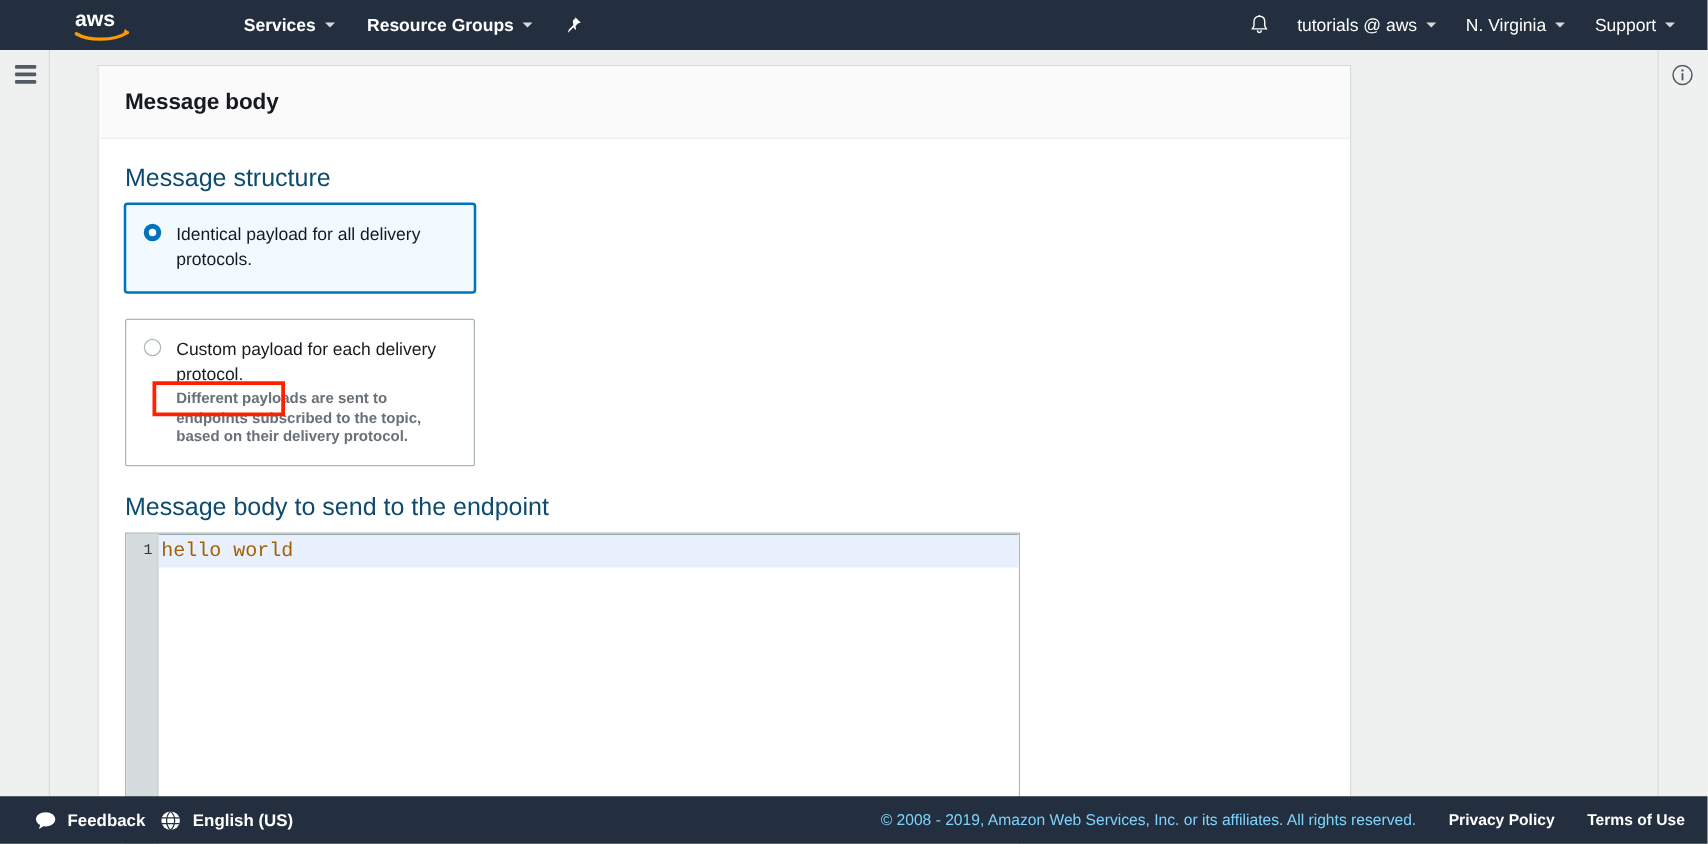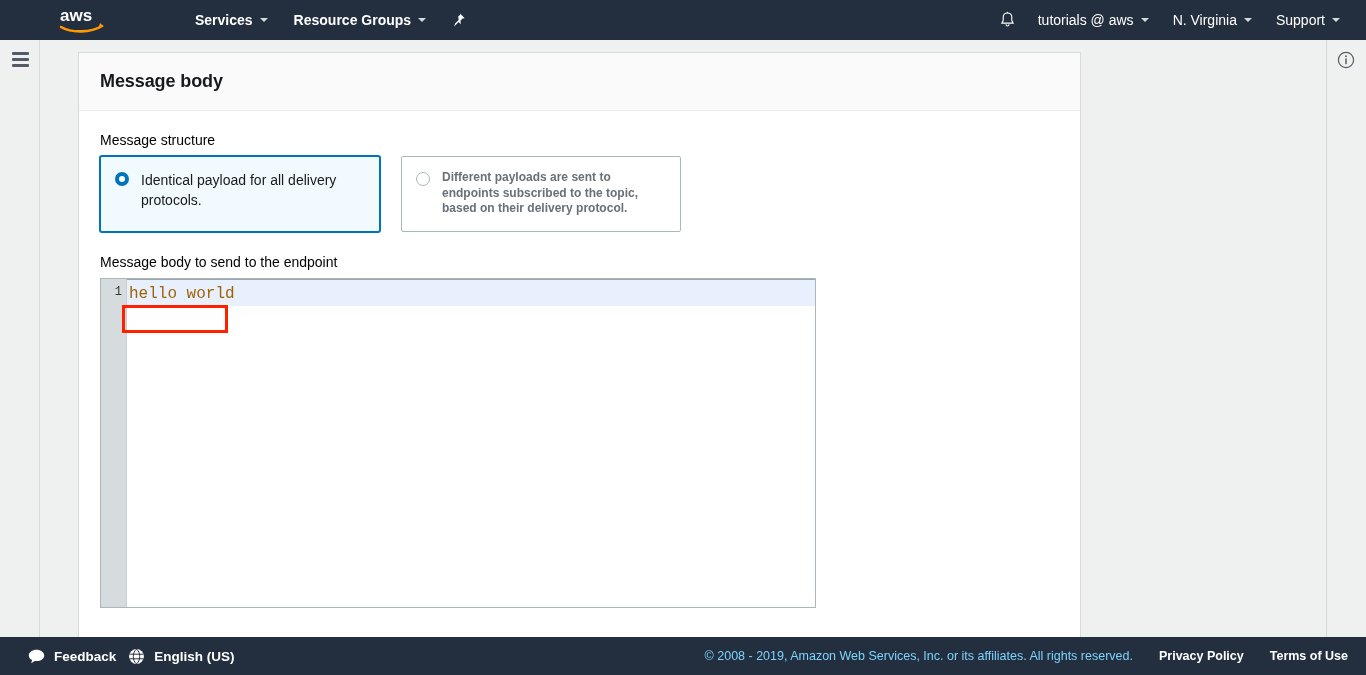--- a/index.html
+++ b/index.html
@@ -110,28 +110,28 @@
   }
   .panel-title {
     font-size: 18px;
     font-weight: bold;
     color: #16191f;
     letter-spacing: -0.1px;
   }
   .panel-body { padding: 21px 21px 0 21px; }
 
   .field-label {
-    font-size: 14px;
-    color: #000000;
+    font-size: 20px;
+    color: #0c4a6e;
     margin-bottom: 8px;
     display: block;
   }
 
   
-  .tiles { display: flex; gap: 21px; margin-bottom: 22px; }
+  .tiles { display: flex; gap: 21px; margin-bottom: 22px; flex-direction: column; }
   .tile {
     width: 280px;
     border: 1px solid #aab7b8;
     border-radius: 2px;
     padding: 13px 14px 14px 14px;
     background: #ffffff;
     cursor: pointer;
     position: relative;
     display: flex;
   }
@@ -328,20 +328,21 @@
       <div class="tile selected">
         <div class="radio-outer"></div>
         <div class="tile-texts">
           <div class="tile-title">Identical payload for all delivery protocols.</div>
         </div>
       </div>
 
       <div class="tile">
         <div class="radio-outer"></div>
         <div class="tile-texts">
+          <div class="tile-title">Custom payload for each delivery protocol.</div>
           <div class="tile-desc">Different payloads are sent to endpoints subscribed to the topic, based on their delivery protocol.</div>
         </div>
       </div>
     </div>
 
     <label class="field-label">Message body to send to the endpoint</label>
 
     <div class="editor-wrap">
       <div class="gutter">
         <div class="gutter-num">1</div>

